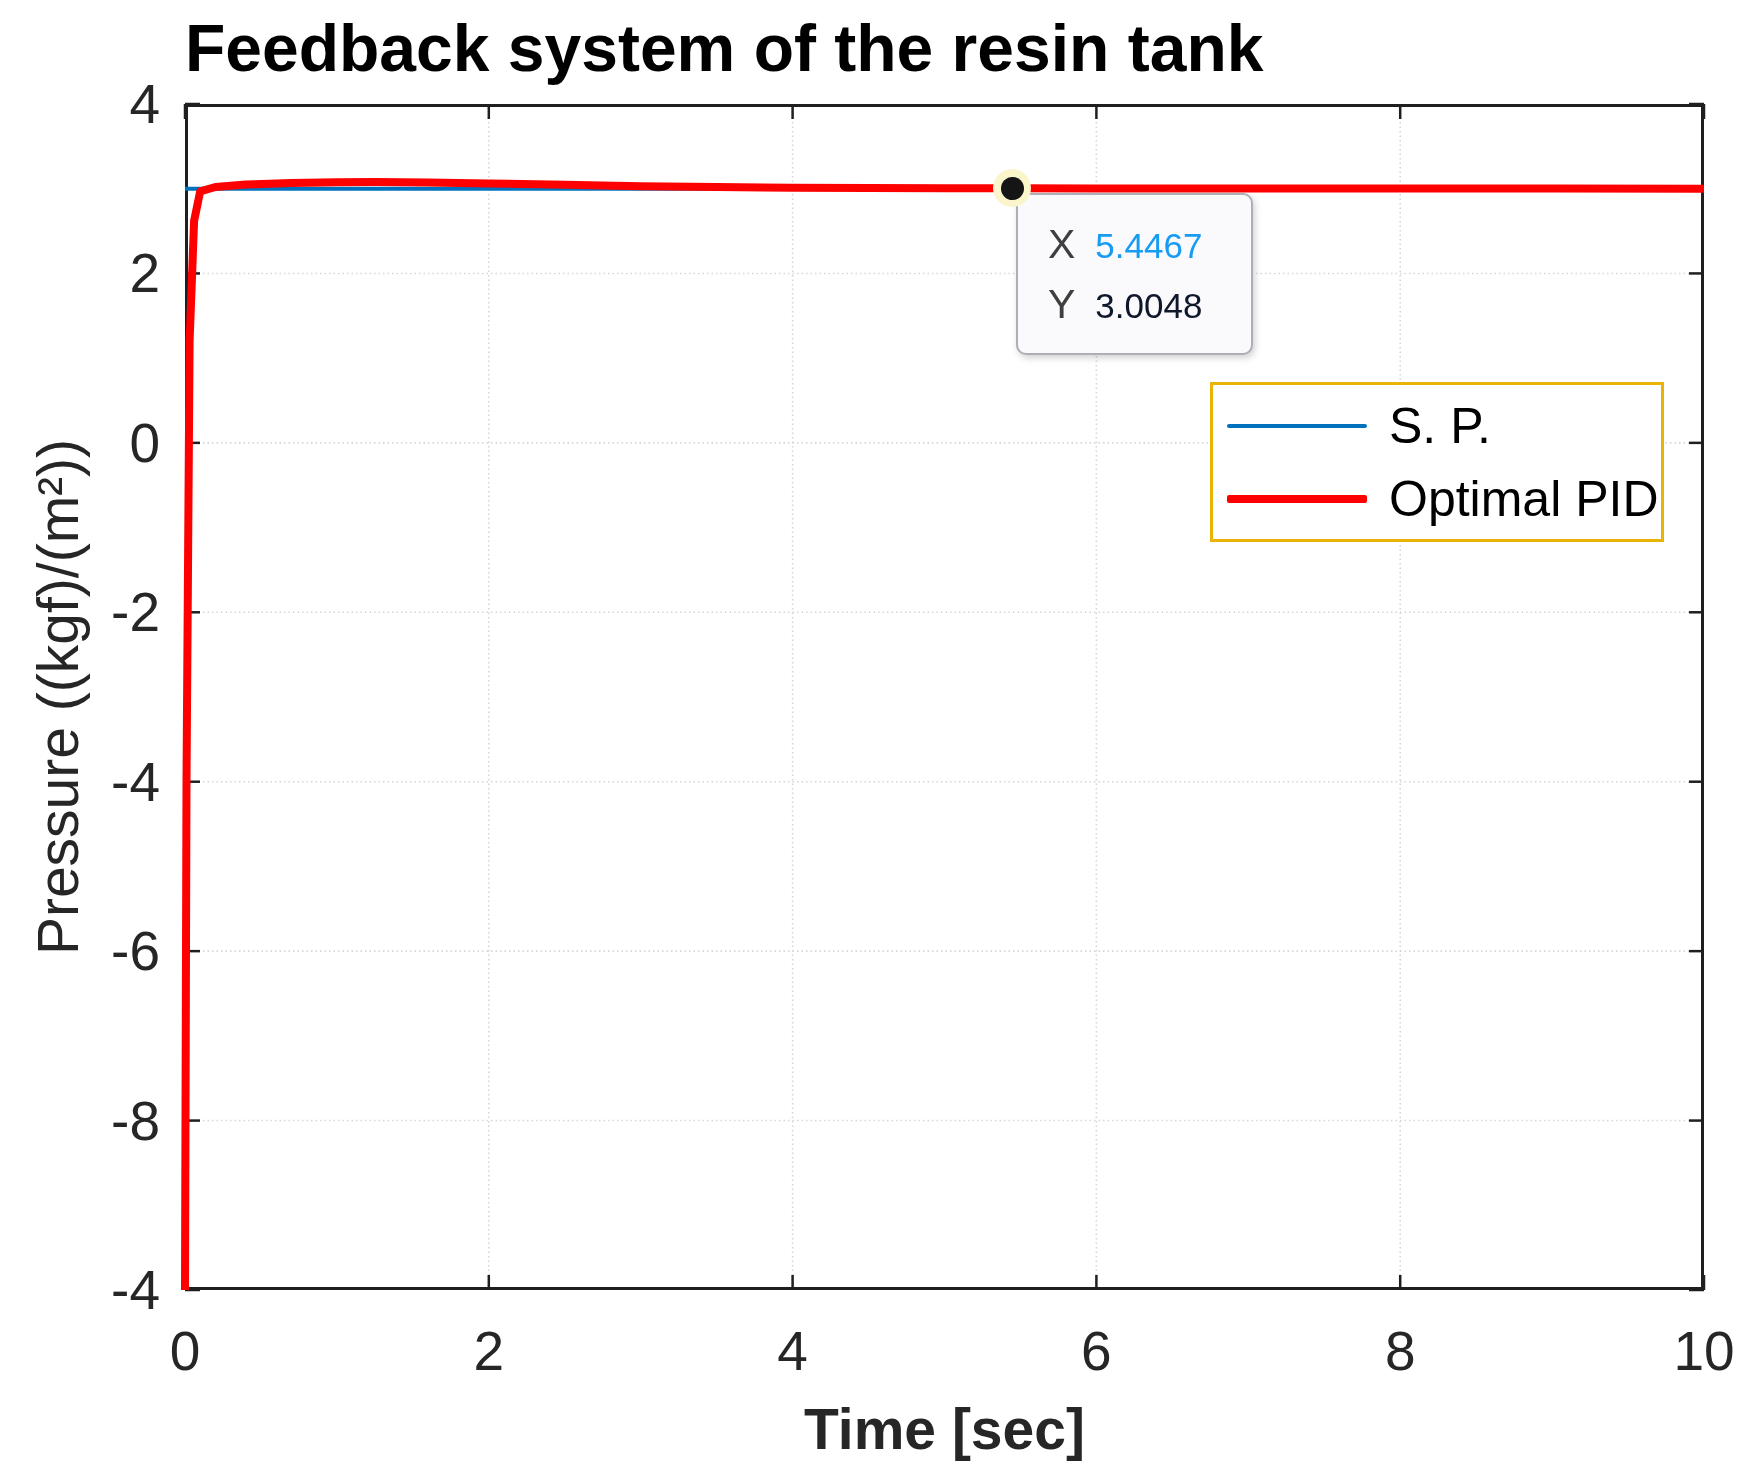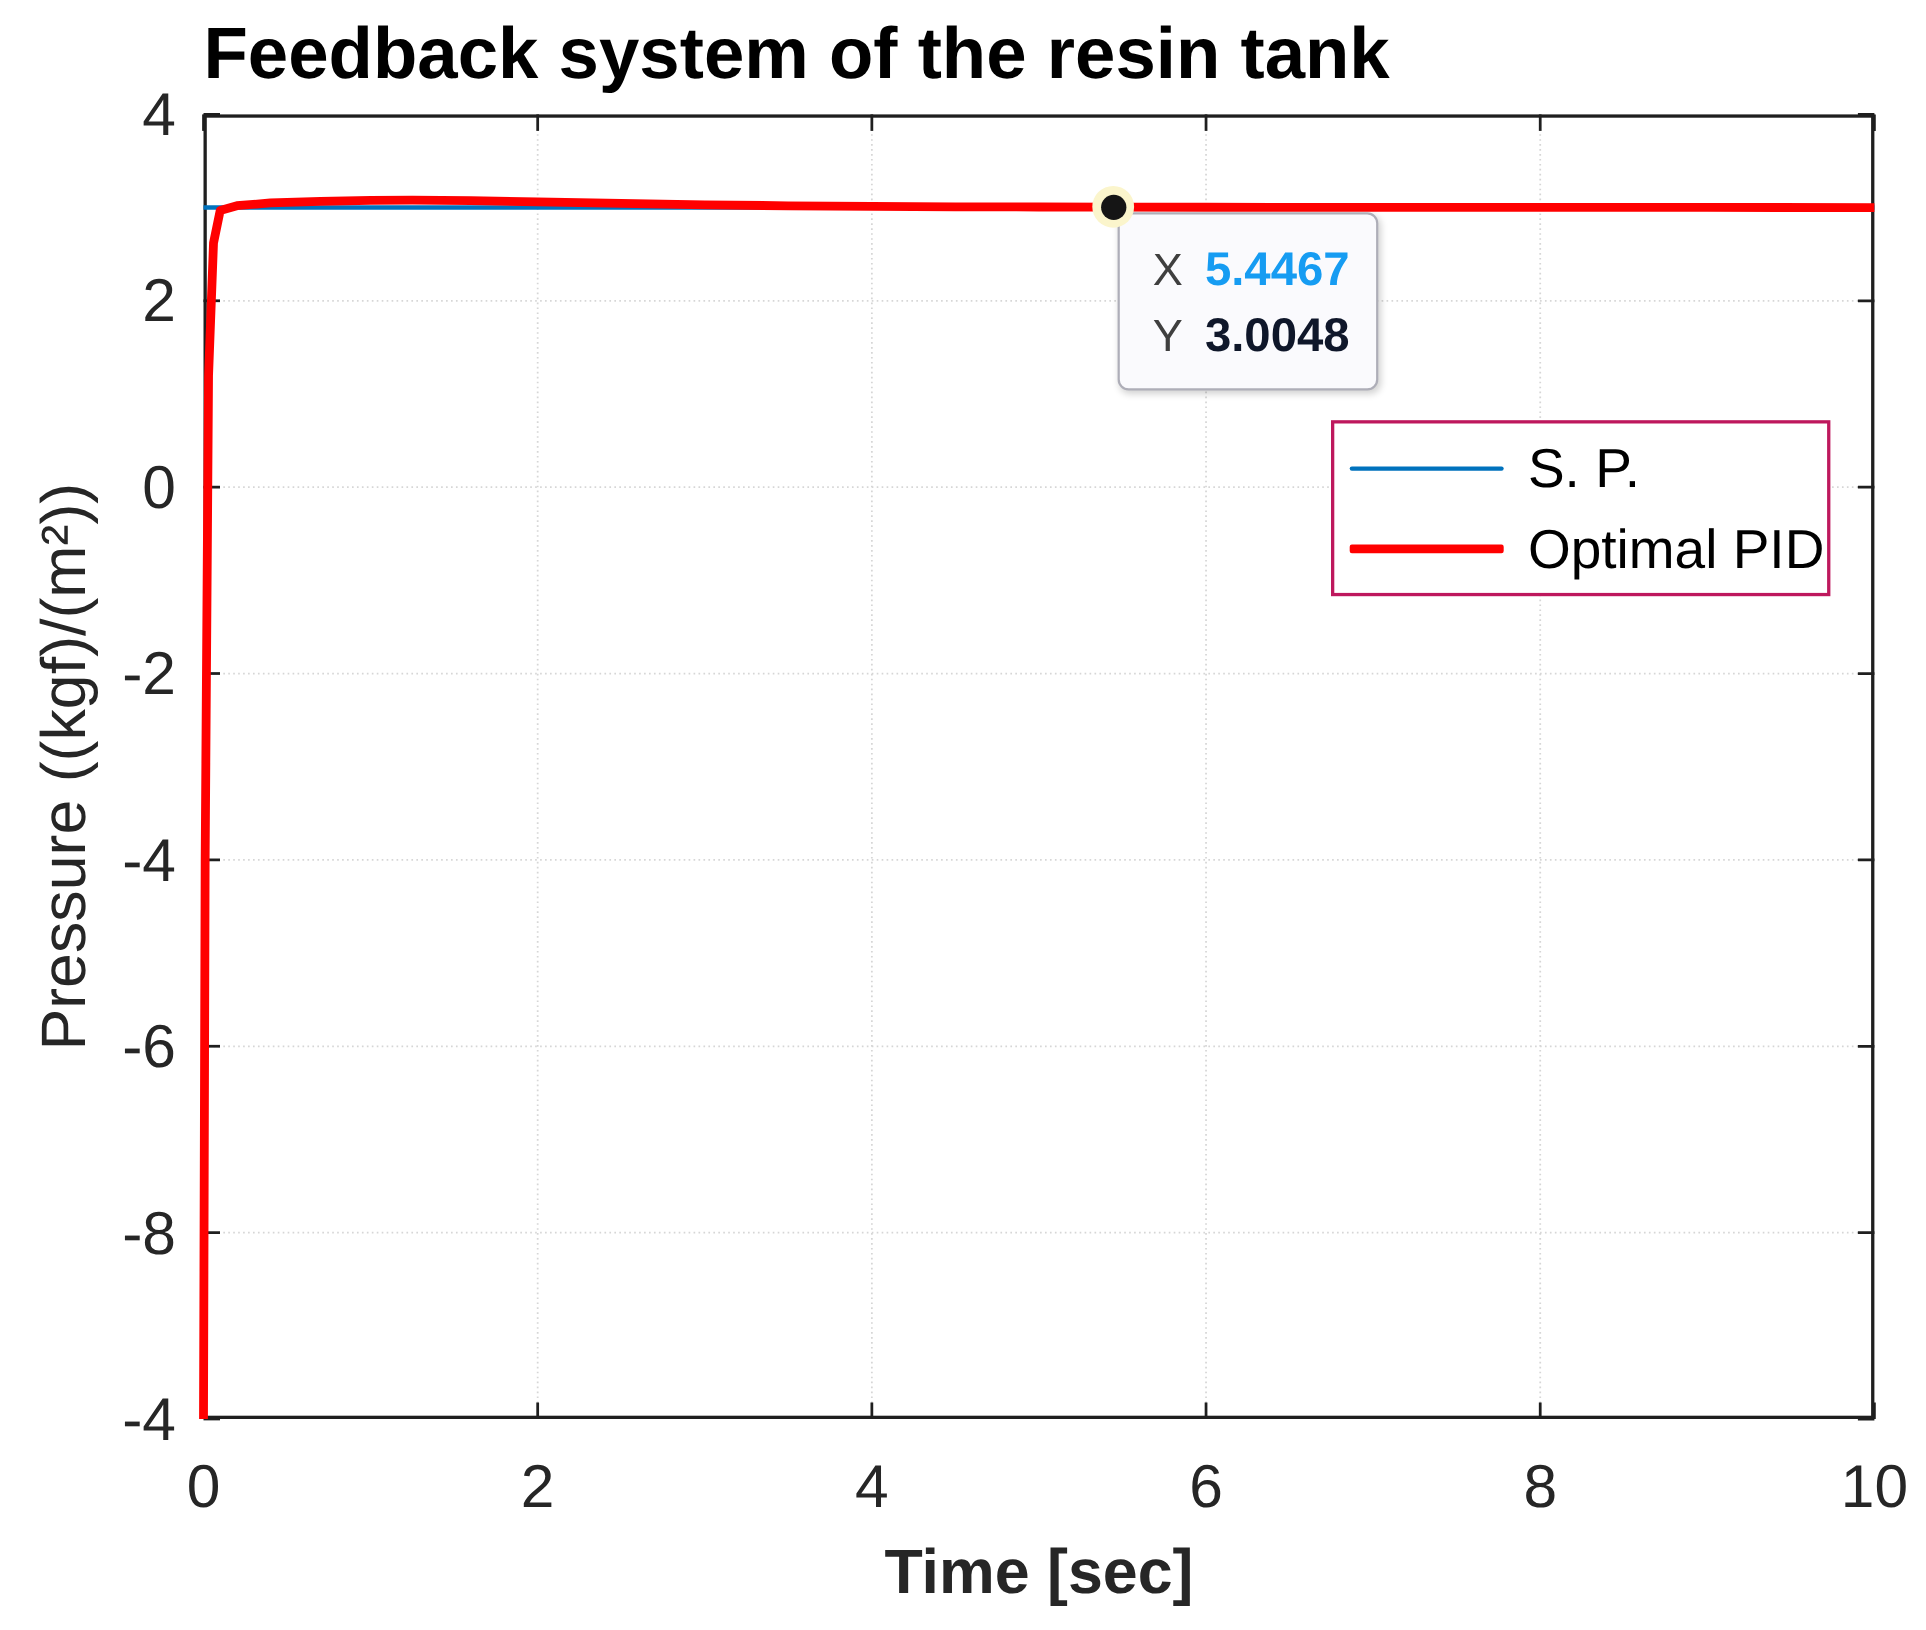--- a/index.html
+++ b/index.html
@@ -25,37 +25,37 @@
   }
   .ylabel-wrap{
     position:absolute; left:58px; top:697px; width:0; height:0;
   }
   .ylabel{
     position:absolute; transform:translate(-50%,-50%) rotate(-90deg);
     font-size:57px; color:#262626; white-space:nowrap;
   }
   .legend{
     position:absolute; left:1210px; top:382px; width:454px; height:160px;
-    background:#ffffff; border:3px solid #be185d; box-sizing:border-box;
+    background:#ffffff; border:3px solid #eab308; box-sizing:border-box;
     display:flex; flex-direction:column; justify-content:space-around;
     padding:4px 0; z-index:3;
   }
   .legend-row{ display:flex; align-items:center; padding-left:14px; }
   .legend-line{ width:140px; border-radius:2px; margin-right:22px; flex:none; }
   .legend-text{ font-size:50px; color:#000; white-space:nowrap; line-height:52px; }
   .datatip{
     position:absolute; left:1016px; top:193px; width:237px; height:162px;
     background:#fafafd; border:2px solid #aeaeb8; border-radius:10px;
     box-sizing:border-box; box-shadow:2px 3px 7px rgba(0,0,0,0.18);
     display:flex; flex-direction:column; justify-content:flex-start;
     padding:26px 0 0 30px; z-index:4;
   }
   .datatip-row{ display:flex; align-items:baseline; height:44px; margin-bottom:16px; }
   .datatip-label{ font-size:41px; color:#3f3f3f; margin-right:20px; }
-  .datatip-value{ font-size:43px; font-weight:bold; }
+  .datatip-value{ font-size:35px; font-weight:normal; }
   .marker-halo{
     position:absolute; width:38px; height:38px; border-radius:50%;
     background:#fbf5cc; z-index:5;
   }
   .marker-dot{
     position:absolute; width:23px; height:23px; border-radius:50%;
     background:#151515; z-index:6;
   }
 </style>
 </head>

